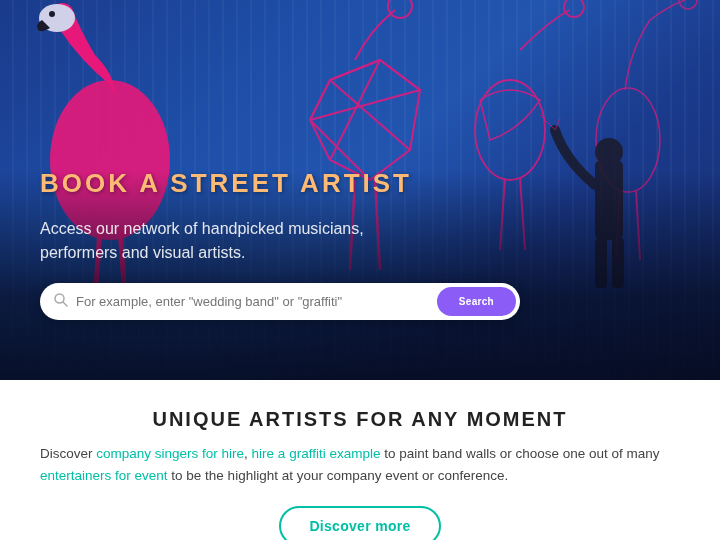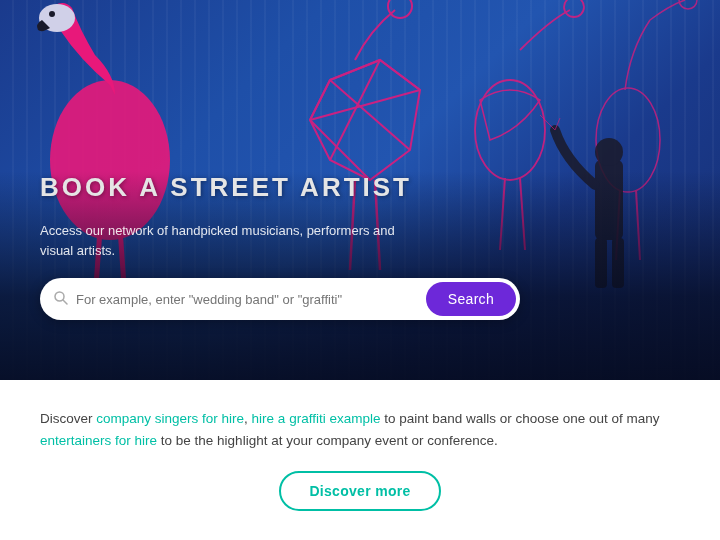--- a/index.html
+++ b/index.html
@@ -61,29 +61,29 @@
     .hero-content {
       position: absolute;
       bottom: 60px;
       left: 40px;
       right: 40px;
     }
 
     .hero-title {
       font-size: 26px;
       font-weight: 900;
-      color: #e5e5e5;
+      color: #fdba74;
       letter-spacing: 3px;
       text-transform: uppercase;
       margin-bottom: 8px;
       text-shadow: 1px 1px 4px rgba(0,0,0,0.4);
     }
 
     .hero-subtitle {
-      font-size: 13px;
+      font-size: 16px;
       color: rgba(255,255,255,0.88);
       line-height: 1.5;
       max-width: 370px;
       margin-bottom: 18px;
       margin-top: 18px;
     }
 
     .search-bar {
       display: flex;
       align-items: center;
@@ -105,27 +105,27 @@
       border: none;
       outline: none;
       flex: 1;
       font-size: 13px;
       color: #999;
       background: transparent;
       min-width: 0;
     }
 
     .search-btn {
-      background: #6d28d9;
+      background: #8b5cf6;
       color: #fff;
       border: none;
       border-radius: 25px;
       padding: 9px 22px;
-      font-size: 14px;
-      font-weight: 400;
+      font-size: 10px;
+      font-weight: 700;
       cursor: pointer;
       white-space: nowrap;
       letter-spacing: 0.3px;
     }
 
     
     .bottom-section {
       width: 720px;
       background: #fff;
       padding: 28px 40px 20px;
@@ -273,21 +273,22 @@
           <line x1="9" y1="9" x2="13" y2="13" stroke="#aaa" stroke-width="1.5" stroke-linecap="round"></line>
         </svg>
       </span>
       <input class="search-input" type="text" placeholder="For example, enter &quot;wedding band&quot; or &quot;graffiti&quot;" style="">
       <button class="search-btn">Search</button>
     </div>
   </div>
 </div>
 
 <div class="bottom-section">
+  <h2 class="section-title">UNIQUE ARTISTS FOR ANY MOMENT</h2>
 
   <p class="section-desc">
-    <span>Discover </span><a class="link-teal">company singers for hire</a><span>, </span><a class="link-teal">hire a graffiti example</a><span> to paint band walls or choose one out of many </span><a class="link-teal">entertainers for hire</a><span> to be the highlight at your company event or conference.</span>
+    <span>Discover </span><a class="link-teal">company singers for hire</a><span>, </span><a class="link-teal">hire a graffiti example</a><span> to paint band walls or choose one out of many </span><a class="link-teal">entertainers for event</a><span> to be the highlight at your company event or conference.</span>
   </p>
 
   <div class="btn-center">
     <button class="discover-btn">Discover more</button>
   </div>
 </div>
 
 </body></html>

